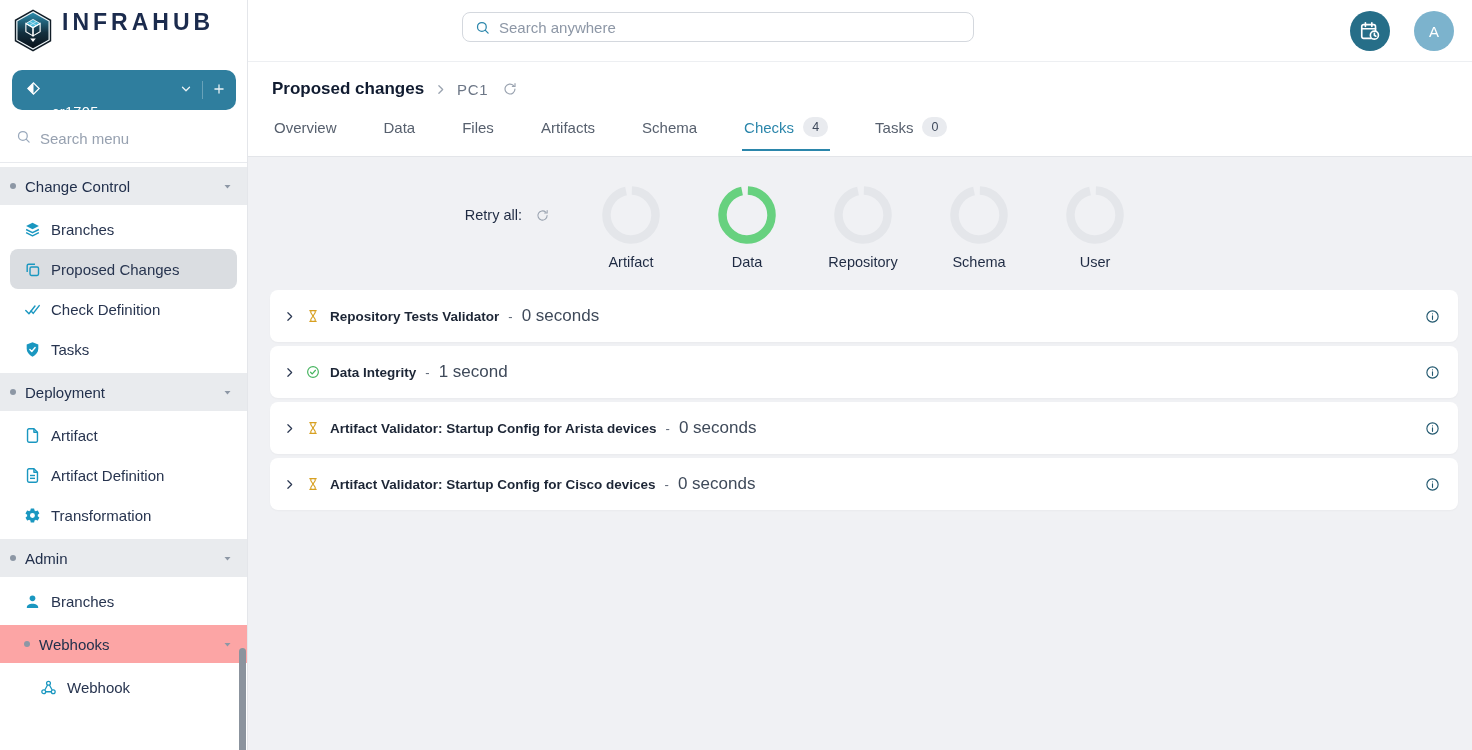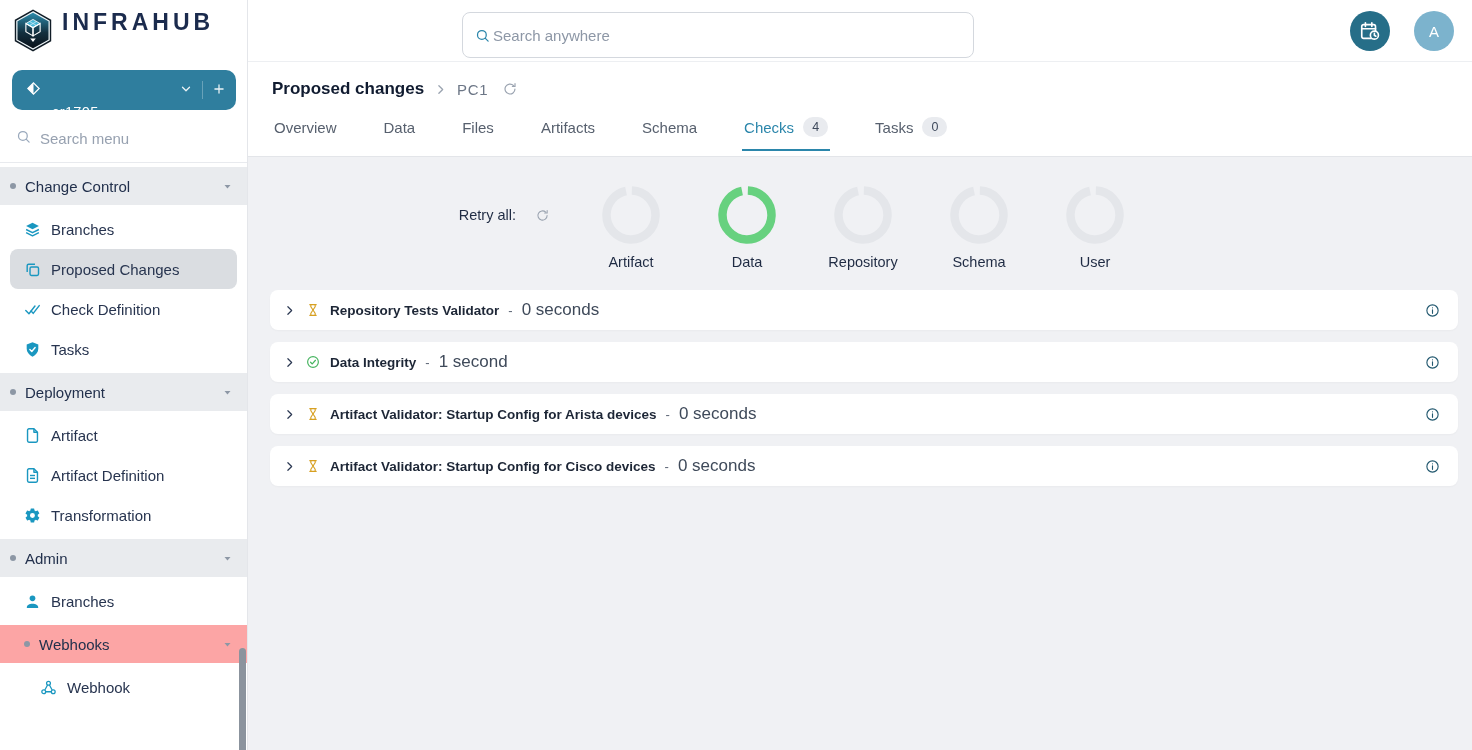--- a/index.html
+++ b/index.html
@@ -35,21 +35,21 @@
   .mg { height:38px; margin:4px 0; display:flex; align-items:center; background:#e9ebee; padding:0 14px 0 10px; font-size:15px; font-weight:500; color:#22304c; cursor:pointer; }
   .mg .dot { width:6px; height:6px; border-radius:50%; background:#8d97a5; margin-right:9px; flex:0 0 6px; }
   .mg .tri { margin-left:auto; color:#8d97a5; display:inline-flex; }
   .mg .tri svg { width:11px; height:11px; }
   .mg.msub { background:#fca5a5; padding-left:24px; }
   .sb-thumb { position:absolute; right:1px; top:648px; width:7px; height:110px; border-radius:4px; background:#8b939d; }
 
   
   .main { flex:1; display:flex; flex-direction:column; height:100%; min-width:0; }
   .topbar { height:62px; flex:0 0 62px; background:#fff; border-bottom:1px solid #edeff2; position:relative; }
-  .gsearch { position:absolute; left:214px; top:12px; width:512px; height:46px; border:1px solid #d4d8de; border-radius:8px; display:flex; align-items:center; padding:0 12px; gap:3px; background:#fff; }
+  .gsearch { position:absolute; left:214px; top:12px; width:512px; height:30px; border:1px solid #d4d8de; border-radius:8px; display:flex; align-items:center; padding:0 12px; gap:9px; background:#fff; }
   .gsearch .ic { display:inline-flex; color:var(--accent); }
   .gsearch .ic svg { width:15px; height:15px; }
   .gsearch input { border:none; outline:none; flex:1; font-size:15px; font-family:inherit; color:#374151; background:transparent; }
   .gsearch input::placeholder { color:#8d97a6; }
   .top-actions { position:absolute; right:18px; top:11px; display:flex; gap:24px; align-items:center; }
   .cal-btn { width:40px; height:40px; border-radius:50%; background:var(--cal); border:none; display:flex; align-items:center; justify-content:center; cursor:pointer; color:#fff; }
   .cal-btn svg { width:22px; height:22px; }
   .avatar-btn { width:40px; height:40px; border-radius:50%; background:var(--avatar); border:none; color:#fff; font-size:15px; display:flex; align-items:center; justify-content:center; cursor:pointer; font-family:inherit; }
 
   .page-header { background:#fff; padding:0 24px; border-bottom:1px solid #e3e5e9; flex:0 0 95px; }
@@ -61,29 +61,29 @@
   .bc-refresh { margin-left:5px; cursor:pointer; }
   .bc-refresh svg { width:14px; height:14px; }
 
   .tabs { display:flex; margin-top:9px; }
   .tab { display:flex; align-items:center; gap:9px; padding:9px 2px 12px; margin-right:43px; font-size:15px; color:#57606e; cursor:pointer; border-bottom:2px solid transparent; }
   .tab.active { color:var(--accent); border-bottom-color:var(--accent); }
   .tab-badge { background:#e9ebef; color:#3f4a5c; font-size:12.5px; padding:3px 9px; border-radius:11px; }
 
   .content { flex:1; background:#f0f1f4; overflow:hidden; }
   .retry-row { display:flex; margin-top:29px; }
-  .retry-cell { width:325px; flex:0 0 325px; display:flex; justify-content:flex-end; align-items:center; gap:20px; padding-right:24px; height:58px; }
+  .retry-cell { width:325px; flex:0 0 325px; display:flex; justify-content:flex-end; align-items:center; gap:14px; padding-right:24px; height:58px; }
   .retry-label { font-size:14.5px; color:#1f2b43; }
   .retry-btn { border:none; background:none; color:#9aa3b0; cursor:pointer; display:inline-flex; padding:0; }
   .retry-btn svg { width:13px; height:13px; }
   .ring-block { width:116px; display:flex; flex-direction:column; align-items:center; cursor:pointer; }
   .ring-label { font-size:14.5px; color:#1f2b43; margin-top:6px; }
 
   .rows { margin:20px 14px 0 22px; }
-  .check-row { height:40px; background:#fff; border-radius:8px; margin-bottom:12px; display:flex; align-items:center; padding:0 18px 0 13px; box-shadow:0 1px 2px rgba(16,24,40,.03); }
+  .check-row { height:52px; background:#fff; border-radius:8px; margin-bottom:4px; display:flex; align-items:center; padding:0 18px 0 13px; box-shadow:0 1px 2px rgba(16,24,40,.03); }
   .row-chev { color:#2b3852; display:inline-flex; cursor:pointer; }
   .row-chev svg { width:13px; height:13px; }
   .row-status { margin-left:10px; display:inline-flex; }
   .row-status svg { width:14px; height:14px; }
   .row-status.pending { color:var(--pending); }
   .row-status.success { color:var(--success); }
   .row-title { margin-left:10px; font-size:13.5px; font-weight:700; color:#1d2636; }
   .row-dash { margin:0 9px; color:#5b6575; font-size:13px; }
   .row-duration { font-size:17px; color:#3f4a5a; }
   .row-info { margin-left:auto; color:var(--info); cursor:pointer; display:inline-flex; }

